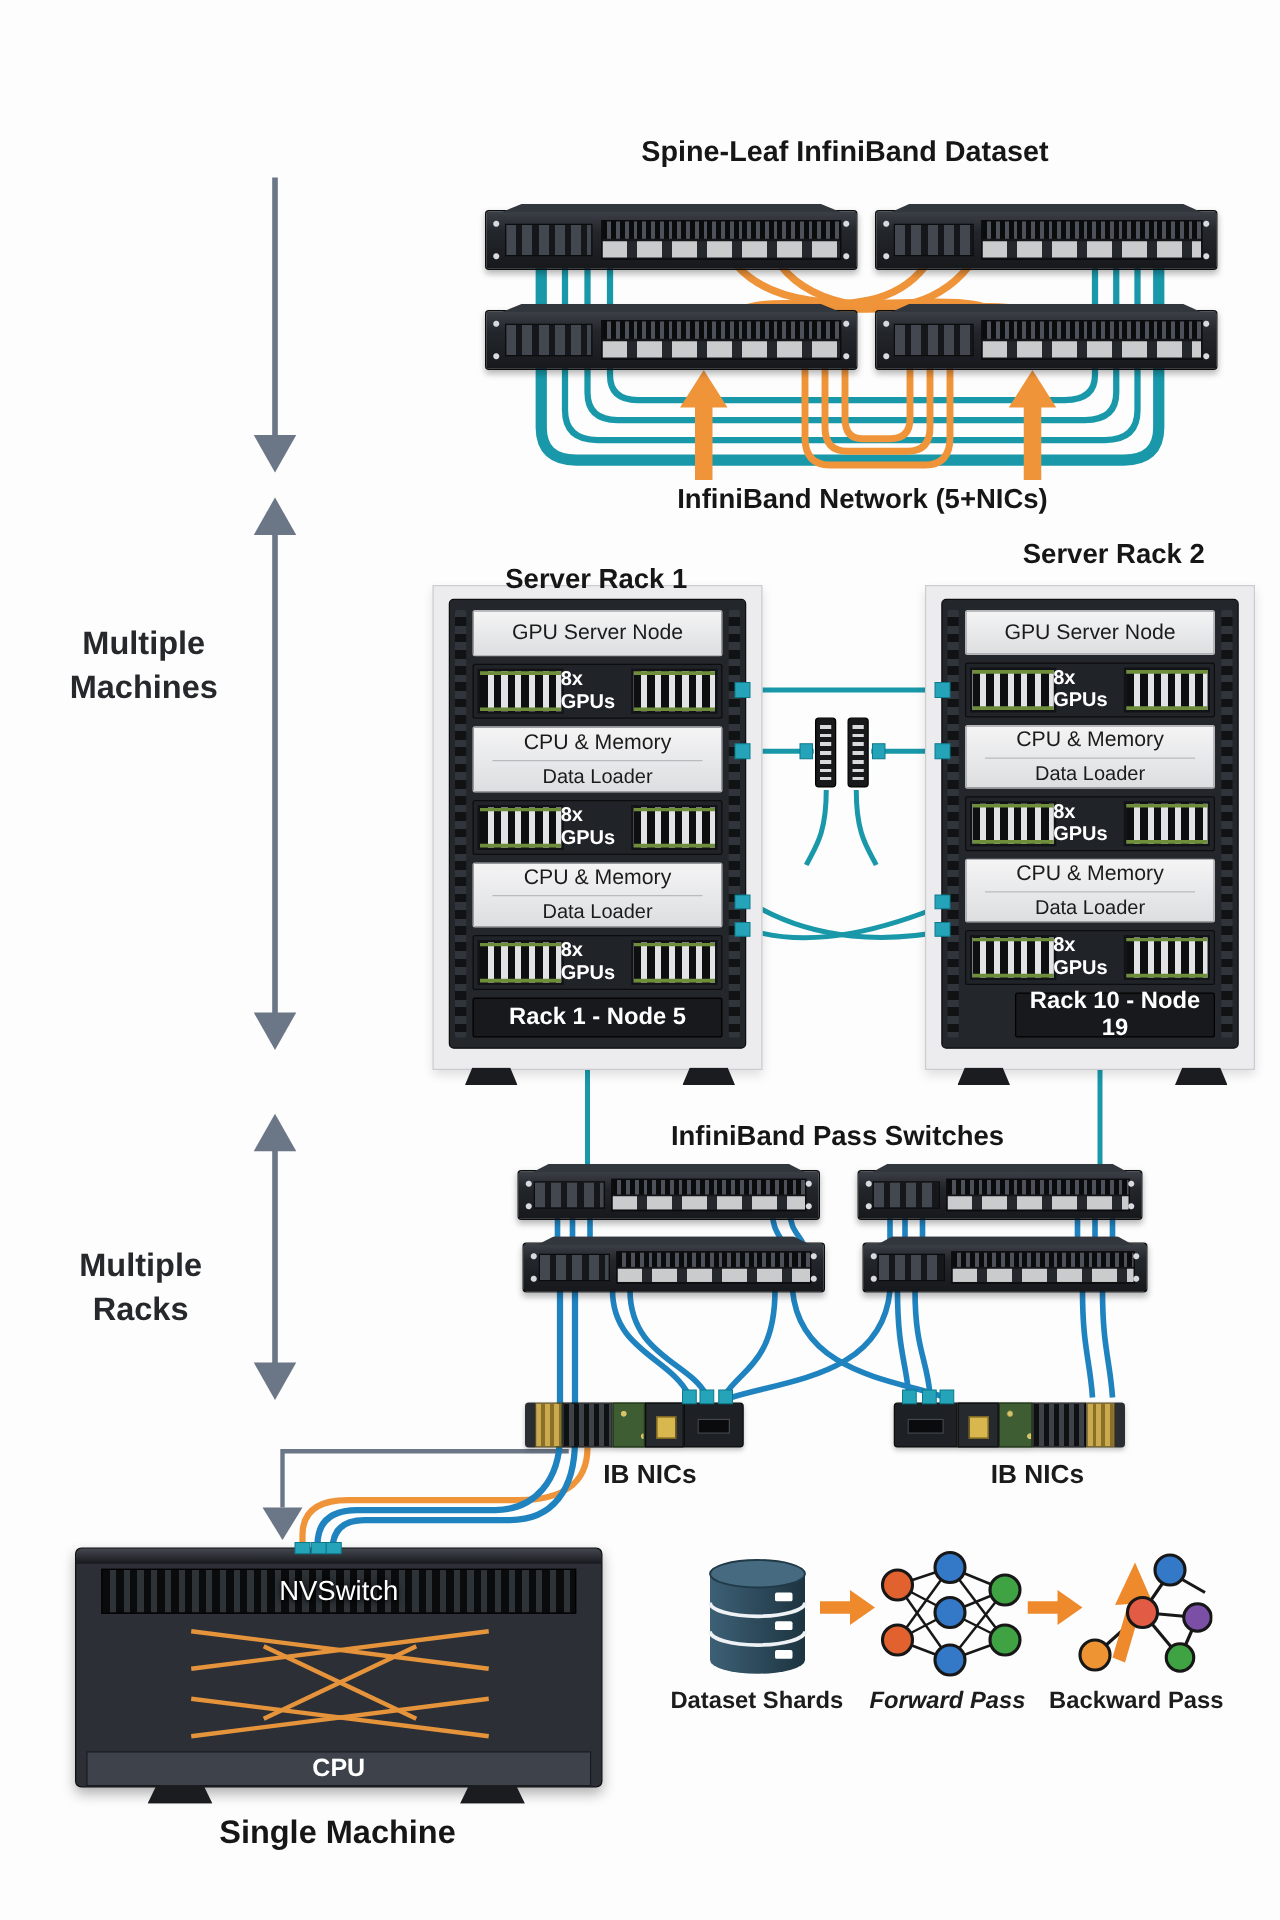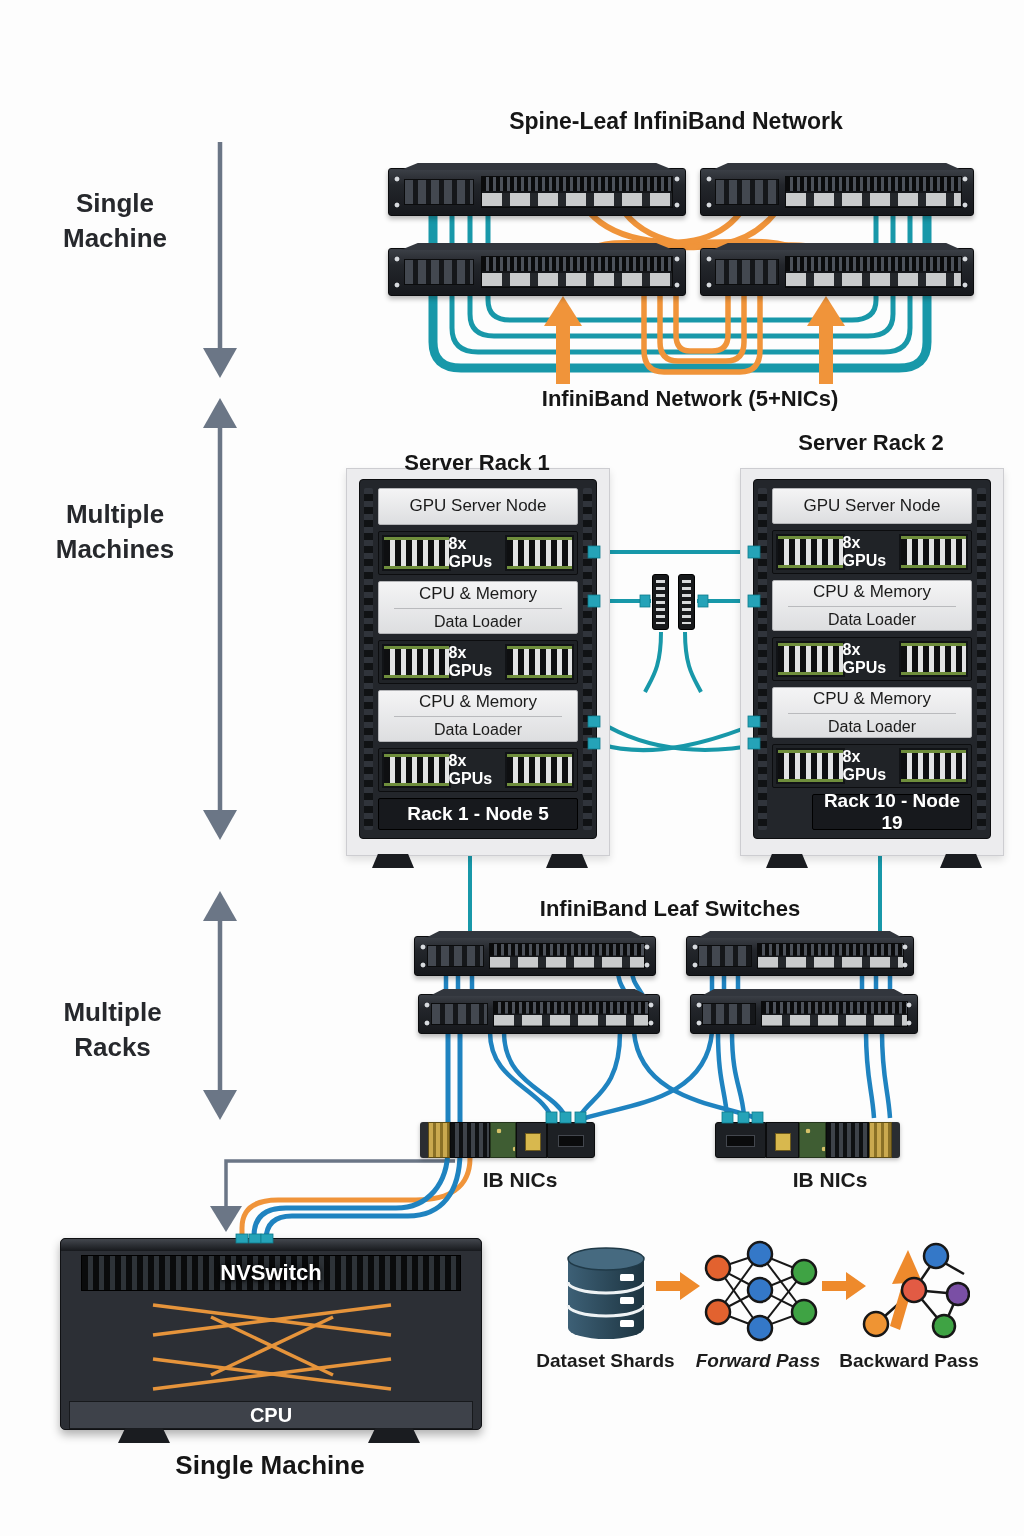--- a/index.html
+++ b/index.html
@@ -75,21 +75,21 @@
   .nic-mod::after{content:"";position:absolute;left:8px;top:10px;width:14px;height:16px;background:#d8b84e;border:1px solid #6e5a1a;}
   .nic-slot{width:70px;background:#1d2024;border:1px solid #0b0c0d;position:relative;border-radius:0 3px 3px 0;}
   .nic-slot::after{content:"";position:absolute;left:10px;right:10px;top:12px;height:10px;background:#0a0b0c;border:1px solid #43474e;}
 
   
   .machine{z-index:3;background:#2c2f35;border:1px solid #101114;border-radius:5px;box-shadow:0 5px 10px rgba(0,0,0,.3);}
   .m-top{position:absolute;left:0;right:0;top:0;height:12px;background:linear-gradient(#43474e,#17191d);border-radius:5px 5px 0 0;}
   .m-nv{position:absolute;left:20px;right:20px;top:16px;height:34px;background:
       repeating-linear-gradient(90deg,#0a0b0c 0 6px,#2e3338 6px 11px),#101214;
       border:1px solid #000;display:flex;align-items:center;justify-content:center;}
-  .m-nv span{color:#fff;font-weight:700;font-size:22px;text-shadow:0 1px 3px #000, 0 0 8px #000;}
+  .m-nv span{color:#fff;font-weight:400;font-size:22px;text-shadow:0 1px 3px #000, 0 0 8px #000;}
   .m-gpus{position:absolute;left:16px;right:16px;top:54px;height:104px;display:flex;flex-direction:column;gap:5px;}
   .m-row{flex:1;display:flex;justify-content:space-between;background:#1b1d21;border:1px solid #0a0b0c;}
   .m-gpu{width:148px;display:flex;align-items:center;justify-content:center;background:
       linear-gradient(90deg,#23401f 0 14px,transparent 14px) left/14px 100% no-repeat,
       linear-gradient(270deg,#23401f 0 14px,transparent 14px) right/14px 100% no-repeat,#141518;
       border:1px solid #0a0b0c;}
   .m-gpu span{color:#fff;font-weight:700;font-size:24px;text-shadow:0 1px 3px #000;}
   .m-chip{width:92px;background:repeating-linear-gradient(90deg,#101214 0 5px,#23262a 5px 9px);position:relative;border:1px solid #0a0b0c;}
   .m-chip::after{content:"";position:absolute;left:50%;top:50%;width:40px;height:34px;transform:translate(-50%,-50%);
       background:#cfc6ae;border:2px solid #8f8670;border-radius:2px;}
@@ -193,34 +193,30 @@
       <path d="M 882 1032 C 882 1078, 888 1088, 890 1118"></path>
     </g>
 
     <g fill="none">
       <path d="M 470 1158 C 470 1188, 448 1200, 416 1200 L 278 1200 Q 242 1200 242 1228 L 242 1242" stroke="#f0943a" stroke-width="5"></path>
       <path d="M 448 1032 L 448 1148 C 448 1184, 428 1208, 396 1208 L 286 1208 Q 254 1208 254 1236 L 254 1244" stroke="#1f83c0" stroke-width="5"></path>
       <path d="M 460 1032 L 460 1152 C 460 1192, 442 1216, 408 1216 L 292 1216 Q 266 1216 266 1240 L 266 1246" stroke="#1f83c0" stroke-width="5"></path>
     </g>
   </svg>
 
-  <div class="abs rail-label" style="left:30px;top:186px;width:170px;">
-    <div>Single</div>
-    <div>Machine</div>
-  </div>
   <div class="abs rail-label" style="left:30px;top:497px;width:170px;">
     <div>Multiple</div>
     <div>Machines</div>
   </div>
   <div class="abs rail-label" style="left:30px;top:995px;width:165px;">
     <div>Multiple</div>
     <div>Racks</div>
   </div>
 
-  <div class="abs big-title" style="left:420px;top:108px;width:512px;">Spine-Leaf InfiniBand Network</div>
+  <div class="abs big-title" style="left:420px;top:108px;width:512px;">Spine-Leaf InfiniBand Dataset</div>
 
   <div class="abs switch" style="left:388px;top:168px;width:296px;height:46px;">
     <div class="sw-detail"></div>
     <div class="sw-ports"></div>
   </div>
   <div class="abs switch" style="left:700px;top:168px;width:272px;height:46px;">
     <div class="sw-detail"></div>
     <div class="sw-ports"></div>
   </div>
   <div class="abs switch" style="left:388px;top:248px;width:296px;height:46px;">
@@ -228,21 +224,21 @@
     <div class="sw-ports"></div>
   </div>
   <div class="abs switch" style="left:700px;top:248px;width:272px;height:46px;">
     <div class="sw-detail"></div>
     <div class="sw-ports"></div>
   </div>
 
   <div class="abs caption" style="left:440px;top:386px;width:500px;">InfiniBand Network (5+NICs)</div>
 
   <div class="abs caption" style="left:346px;top:430px;width:262px;margin-top:20px;">Server Rack 1</div>
-  <div class="abs caption" style="left:740px;top:430px;width:262px;">Server Rack 2</div>
+  <div class="abs caption" style="left:760px;top:430px;width:262px;">Server Rack 2</div>
 
   <div class="abs rack-outer" style="left:346px;top:468px;width:262px;height:386px;">
     <div class="rack-frame">
       <div class="panel-light" style="height:40px;">
         <span class="panel-title">GPU Server Node</span>
       </div>
       <div class="gpu-row" style="height:44px;">
         <div class="gpu-card"></div>
         <span class="gpu-label">8x GPUs</span>
         <div class="gpu-card"></div>
@@ -309,21 +305,21 @@
   <div class="abs foot" style="left:766px;top:854px;width:42px;height:14px;"></div>
   <div class="abs foot" style="left:940px;top:854px;width:42px;height:14px;"></div>
 
   <div class="abs chip-conn" style="left:652px;top:574px;">
       <i></i>
     </div>
   <div class="abs chip-conn" style="left:678px;top:574px;">
       <i></i>
     </div>
 
-  <div class="abs caption" style="left:420px;top:896px;width:500px;">InfiniBand Leaf Switches</div>
+  <div class="abs caption" style="left:420px;top:896px;width:500px;">InfiniBand Pass Switches</div>
 
   <div class="abs switch" style="left:414px;top:936px;width:240px;height:38px;">
     <div class="sw-detail"></div>
     <div class="sw-ports"></div>
   </div>
   <div class="abs switch" style="left:686px;top:936px;width:226px;height:38px;">
     <div class="sw-detail"></div>
     <div class="sw-ports"></div>
   </div>
   <div class="abs switch" style="left:418px;top:994px;width:240px;height:38px;">

